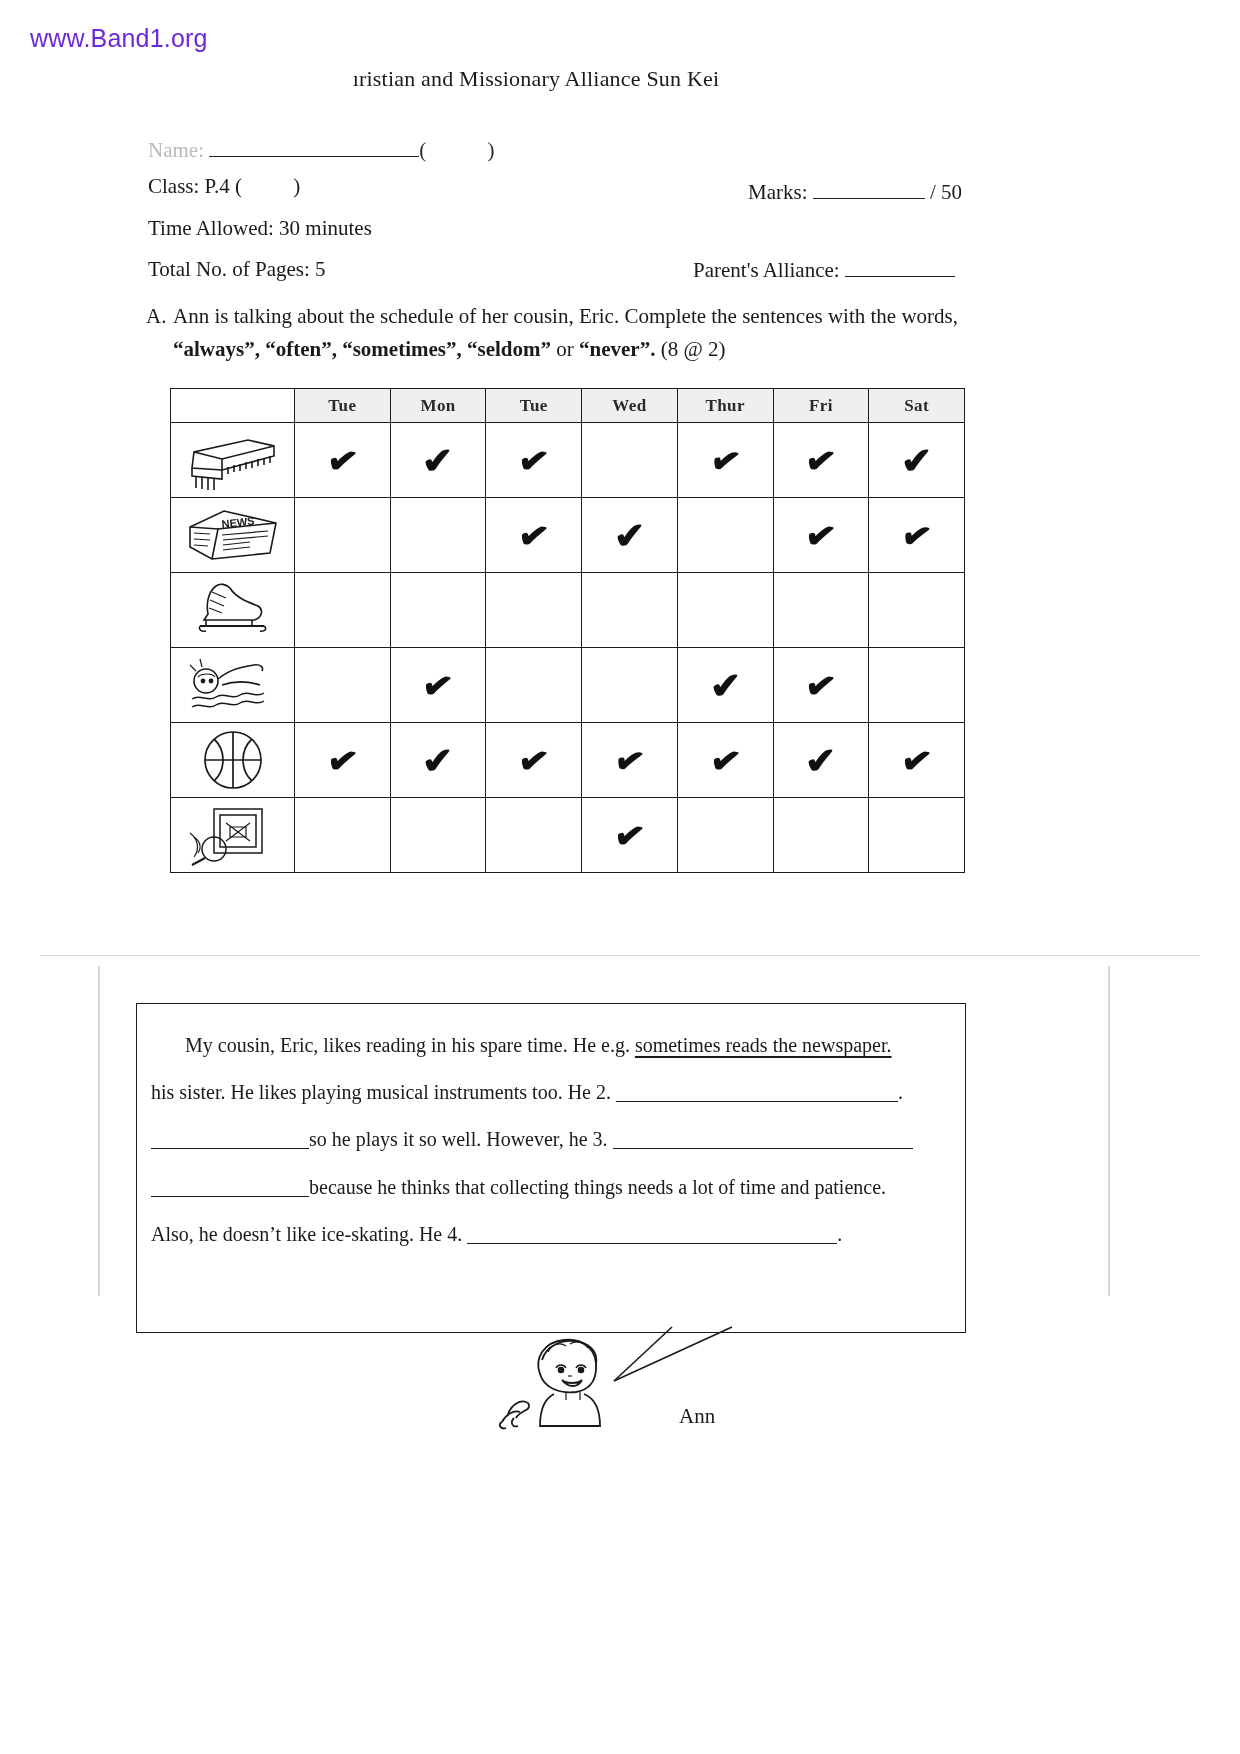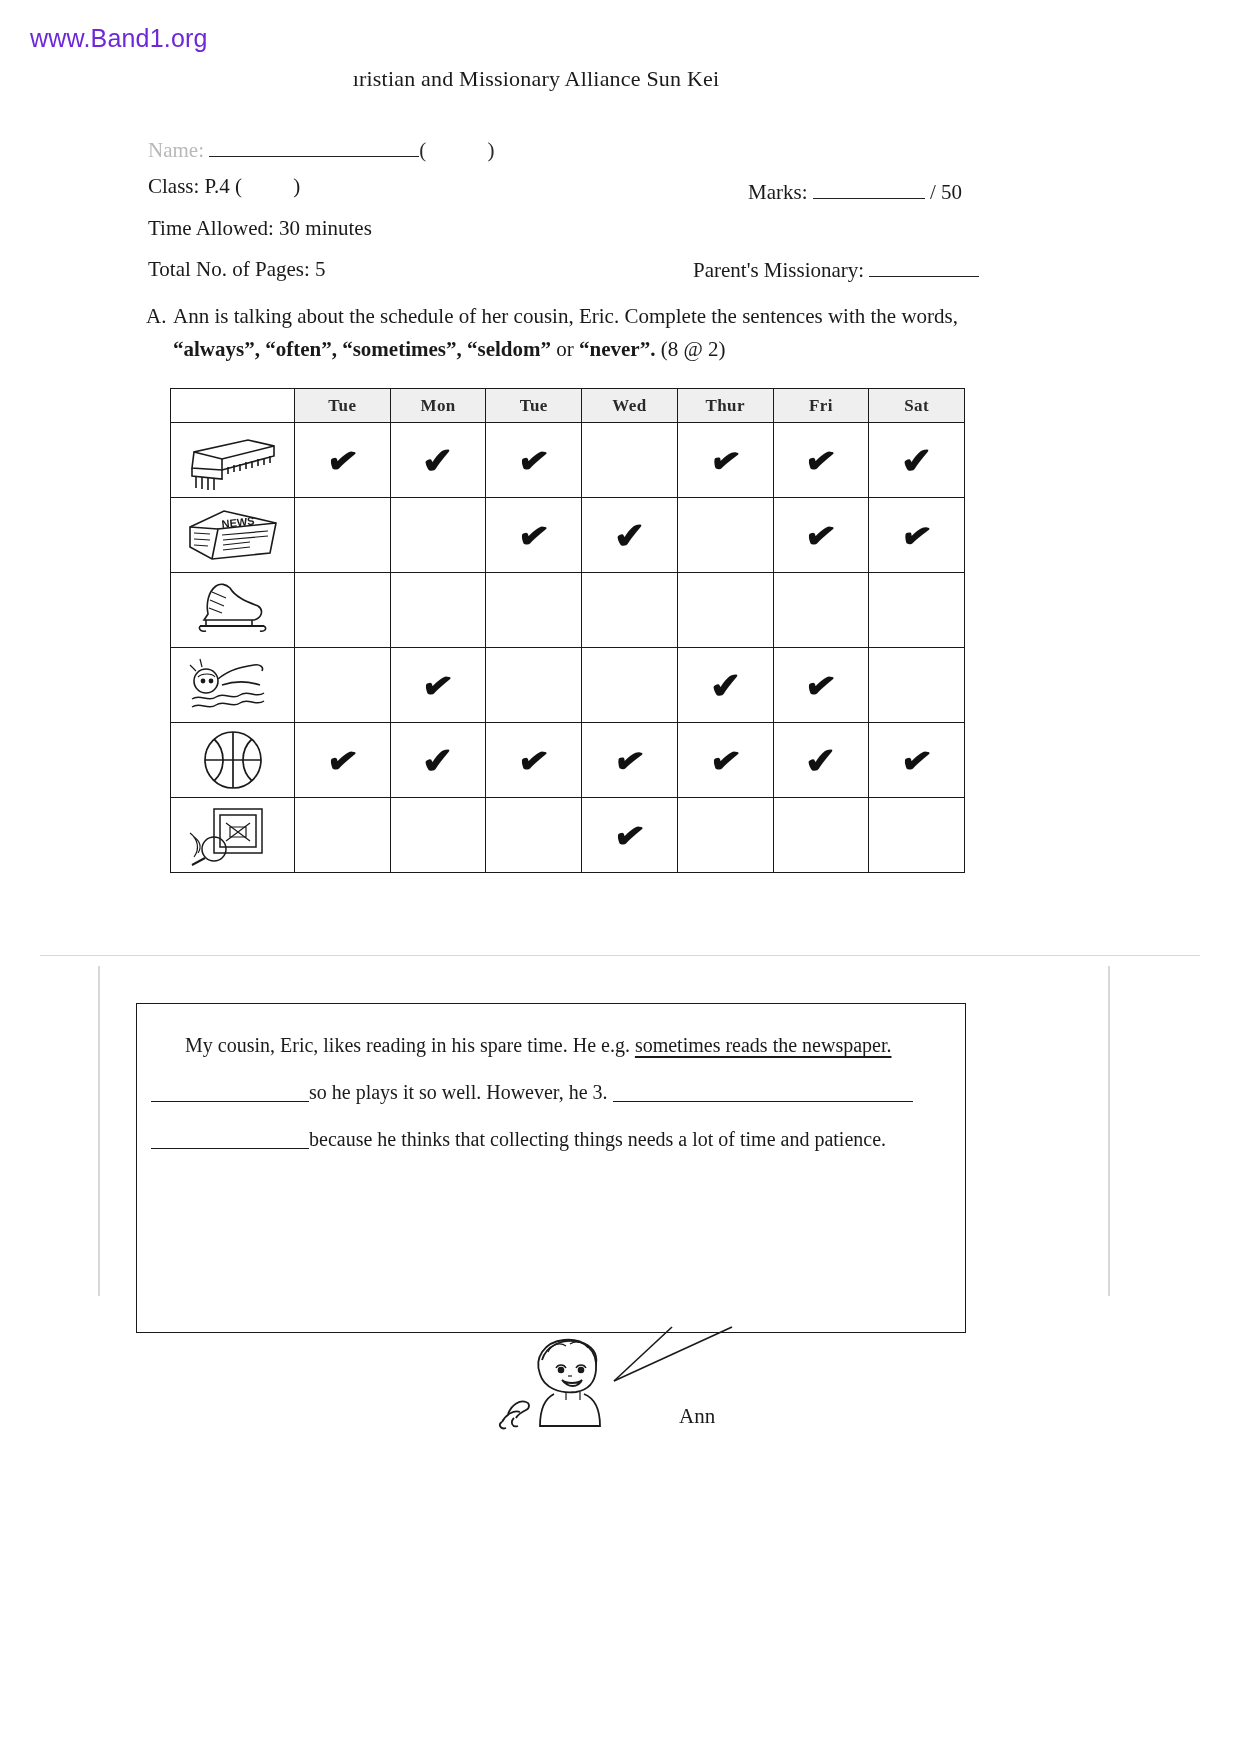--- a/index.html
+++ b/index.html
@@ -241,21 +241,21 @@
   <div class="field time-row">Time Allowed: 30 minutes</div>
   <div class="field pages-row">Total No. of Pages: 5</div>
 
   <div class="field marks-row">
     <span>Marks:</span>
     <span class="rule" style="width:112px"></span>
     <span>/ 50</span>
   </div>
 
   <div class="field sig-row">
-    <span>Parent's Missionary:</span>
+    <span>Parent's Alliance:</span>
     <span class="rule" style="width:110px"></span>
   </div>
 
   <div class="qa">
     <span class="qlabel">A.</span>
     <span class="qtext">
       <span>Ann is talking about the schedule of her cousin, Eric. Complete the sentences with the words,</span><br>
       <span class="bold">“always”,</span>
       <span class="bold">“often”,</span>
       <span class="bold">“sometimes”,</span>
@@ -433,25 +433,33 @@
       </tbody>
     </table>
   </div>
 
   <div class="para-box">
     <p class="indent">
       <span>My cousin, Eric, likes reading in his spare time. He e.g.</span>
       <span class="eg-answer">sometimes reads the newspaper.</span>
     </p>
     <p>
+      <span>his sister. He likes playing musical instruments too. He 2.</span>
+      <span class="ul" style="width:282px"></span><span>.</span>
+    </p>
+    <p>
       <span class="ul" style="width:158px"></span><span>so he plays it so well. However, he 3.</span>
       <span class="ul" style="width:300px"></span>
     </p>
     <p>
       <span class="ul" style="width:158px"></span><span>because he thinks that collecting things needs a lot of time and patience.</span>
+    </p>
+    <p>
+      <span>Also, he doesn’t like ice-skating. He 4.</span>
+      <span class="ul" style="width:370px"></span><span>.</span>
     </p>
   </div>
 
   <svg class="speech-tail" viewBox="0 0 130 70">
     <path d="M128 2 L10 56" fill="none" stroke="#1a1a1a" stroke-width="1.6"></path>
     <path d="M68 2 L10 56" fill="none" stroke="#1a1a1a" stroke-width="1.6"></path>
   </svg>
 
   <svg class="ann-figure" viewBox="0 0 180 120">
     <g fill="none" stroke="#1a1a1a" stroke-width="1.8">

